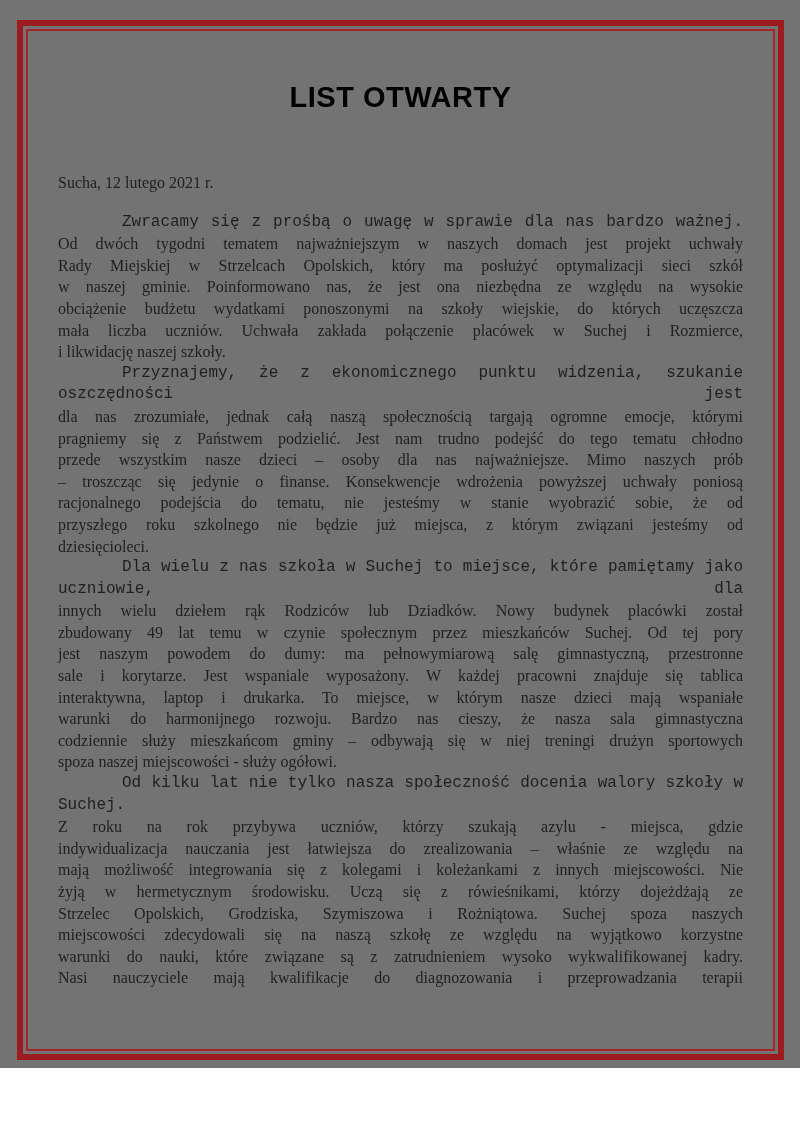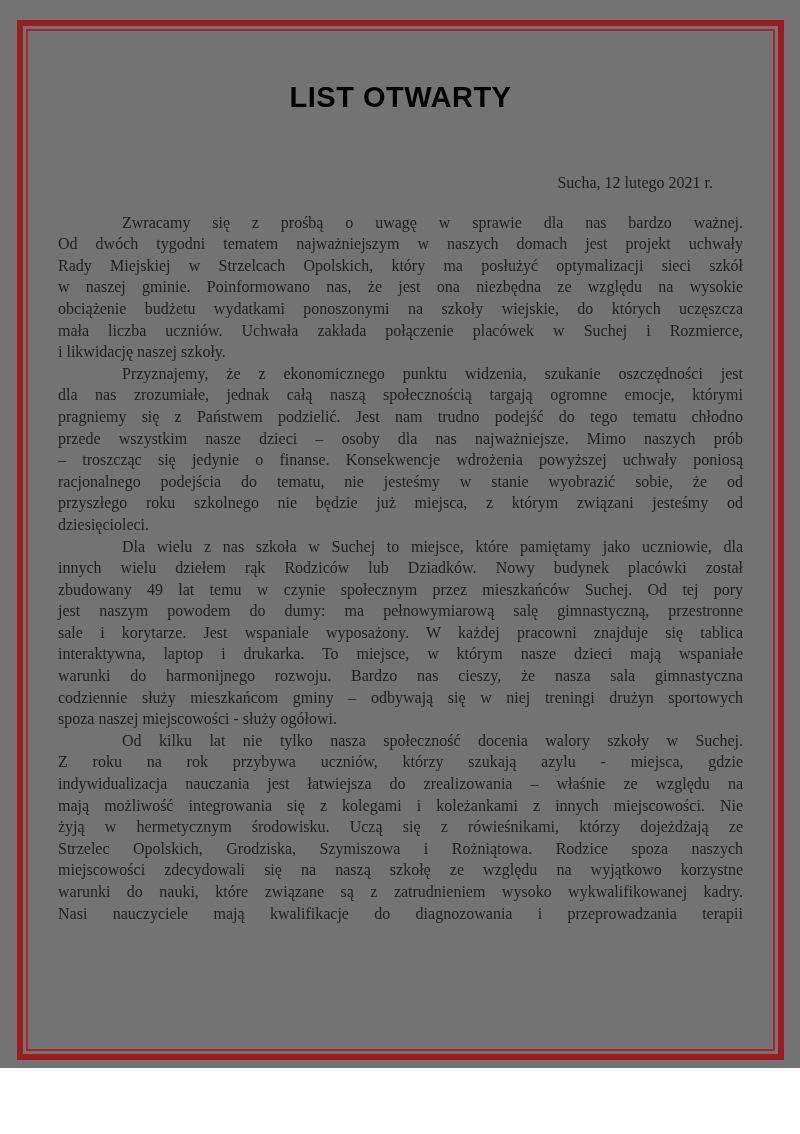--- a/index.html
+++ b/index.html
@@ -39,21 +39,21 @@
     font-family: "Liberation Sans", sans-serif;
     font-weight: bold;
     font-size: 29px;
     line-height: 1;
     letter-spacing: 0.5px;
     color: #000000;
   }
   .dateline {
     margin-top: 60px;
     padding-right: 30px;
-    text-align: right;
+    text-align: left;
     font-size: 16px;
     line-height: 21.6px;
   }
   .addressees {
     margin-top: 32px;
     padding-right: 30px;
     text-align: right;
     font-weight: bold;
     font-size: 16px;
     line-height: 21.5px;
@@ -63,20 +63,21 @@
     margin-top: 18px;
     font-size: 16px;
     line-height: 21.6px;
   }
   .letter-body .line {
     text-align: justify;
     text-align-last: justify;
   }
   .letter-body .line.first {
     text-indent: 64px;
+    font-family: Liberation Mono, monospace;
   }
   .letter-body .line.last {
     text-align-last: left;
   }
 </style>
 </head>
 <body style="background: rgb(255, 255, 255);">
 
 <div class="page">
   <div class="frame-outer">
@@ -118,21 +119,21 @@
               <div class="line">warunki do harmonijnego rozwoju. Bardzo nas cieszy, że nasza sala gimnastyczna</div>
               <div class="line">codziennie służy mieszkańcom gminy – odbywają się w niej treningi drużyn sportowych</div>
               <div class="line last">spoza naszej miejscowości - służy ogółowi.</div>
             </div>
           <div class="paragraph">
               <div class="line first">Od kilku lat nie tylko nasza społeczność docenia walory szkoły w Suchej.</div>
               <div class="line">Z roku na rok przybywa uczniów, którzy szukają azylu - miejsca, gdzie</div>
               <div class="line">indywidualizacja nauczania jest łatwiejsza do zrealizowania – właśnie ze względu na</div>
               <div class="line">mają możliwość integrowania się z kolegami i koleżankami z innych miejscowości. Nie</div>
               <div class="line">żyją w hermetycznym środowisku. Uczą się z rówieśnikami, którzy dojeżdżają ze</div>
-              <div class="line">Strzelec Opolskich, Grodziska, Szymiszowa i Rożniątowa. Rodzice spoza naszych</div>
+              <div class="line">Strzelec Opolskich, Grodziska, Szymiszowa i Rożniątowa. Suchej spoza naszych</div>
               <div class="line">miejscowości zdecydowali się na naszą szkołę ze względu na wyjątkowo korzystne</div>
               <div class="line">warunki do nauki, które związane są z zatrudnieniem wysoko wykwalifikowanej kadry.</div>
               <div class="line">Nasi nauczyciele mają kwalifikacje do diagnozowania i przeprowadzania terapii</div>
             </div>
         </div>
 
       </div>
     </div>
   </div>
 </div>

